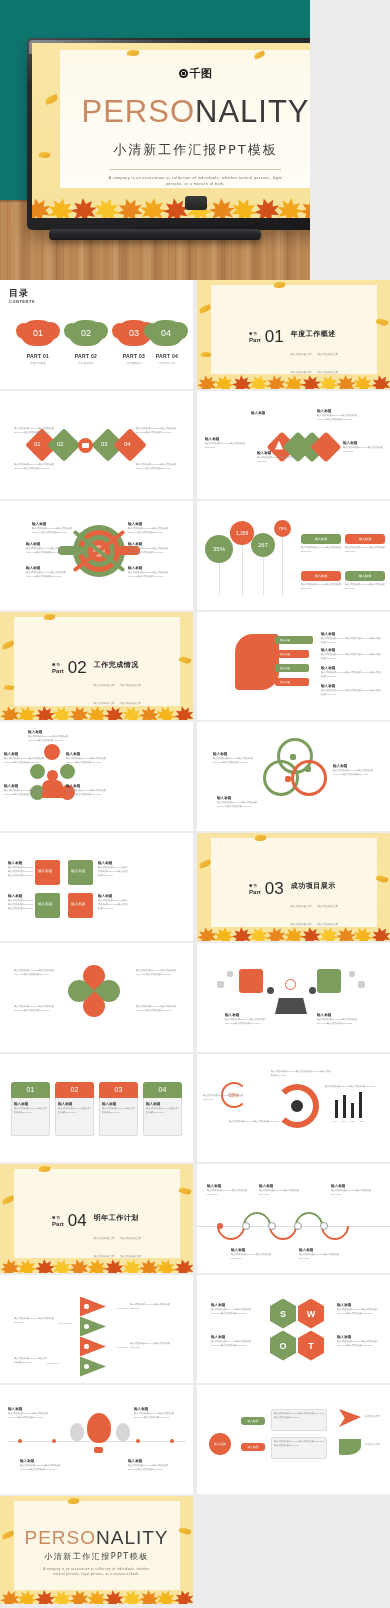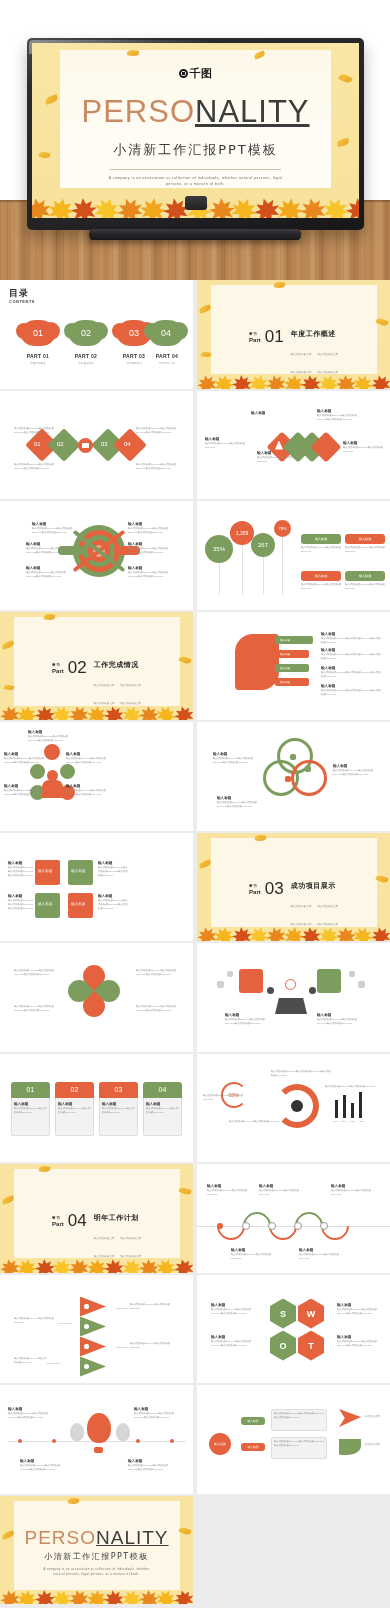--- a/index.html
+++ b/index.html
@@ -6,23 +6,23 @@
   html, body {
     width: 390px;
     background: #ececec;
     font-family: "Liberation Sans", "DejaVu Sans", sans-serif;
   }
   body { width: 390px; height: 1608px; overflow: hidden; position: relative; }
 
   
   .hero {
     position: relative;
-    width: 390px;
+    width: 310px;
     height: 280px;
-    background: #ffffff;
+    background: #0f766e;
     overflow: hidden;
   }
   .wood {
     position: absolute; left: 0; top: 200px; width: 390px; height: 80px;
     background:
       repeating-linear-gradient(90deg,
         rgba(0,0,0,.07) 0px, rgba(0,0,0,.07) 1px, rgba(0,0,0,0) 1px, rgba(0,0,0,0) 7px),
       repeating-linear-gradient(90deg,
         #c08e5b 0px, #b98553 9px, #c99a67 16px, #ab784a 24px, #c08e5b 33px),
       linear-gradient(180deg, #c49265, #a9784b);
@@ -84,21 +84,21 @@
   .tv-logo .mark::after {
     content: ""; position: absolute; left: 1px; top: 1px; width: 3px; height: 3px;
     background: #1a1a1a;
   }
   .tv-title {
     position: absolute; top: 30%; left: 0; right: 0; text-align: center;
     font-size: 31px; letter-spacing: 1px; font-weight: 300; line-height: 1;
     white-space: nowrap;
   }
   .tv-title .part-a { color: #c98a63; }
-  .tv-title .part-b { color: #3c3c3c; text-decoration: underline; }
+  .tv-title .part-b { color: #3c3c3c; }
   .tv-subtitle {
     position: absolute; top: 56%; left: 0; right: 0; text-align: center;
     font-size: 13px; color: #3a3a3a; letter-spacing: 2px;
     font-family: "DejaVu Sans", sans-serif;
   }
   .tv-rule {
     position: absolute; top: 72%; left: 24%; right: 24%; height: 1px;
     background: #c9c3ac;
   }
   .tv-desc {

